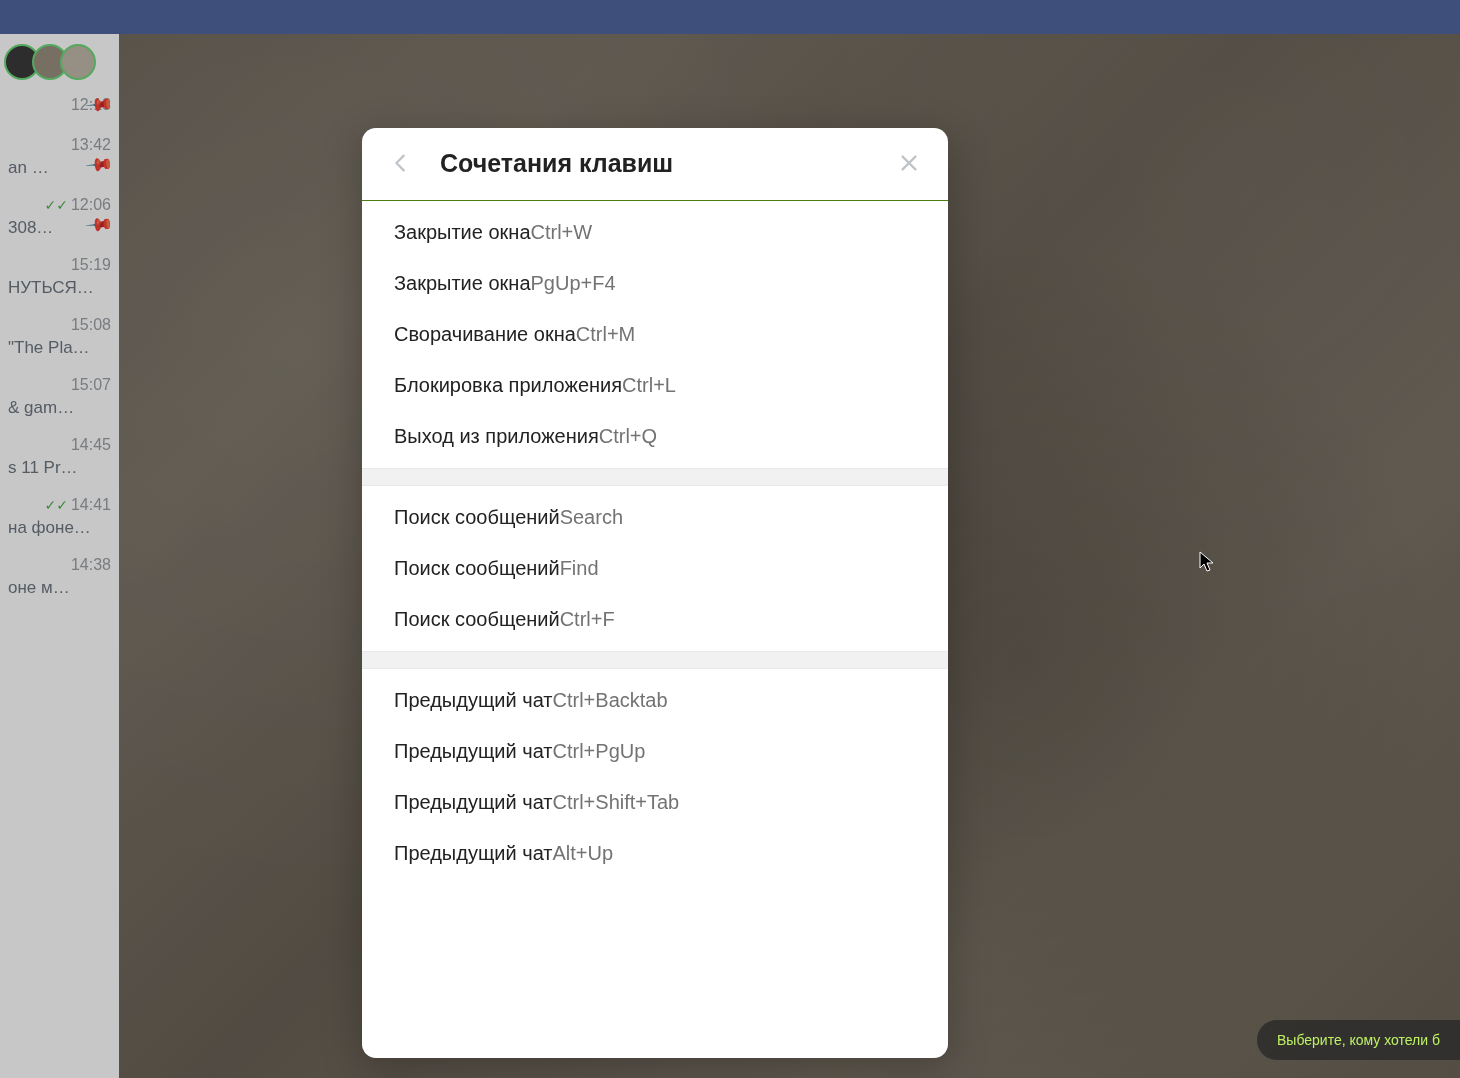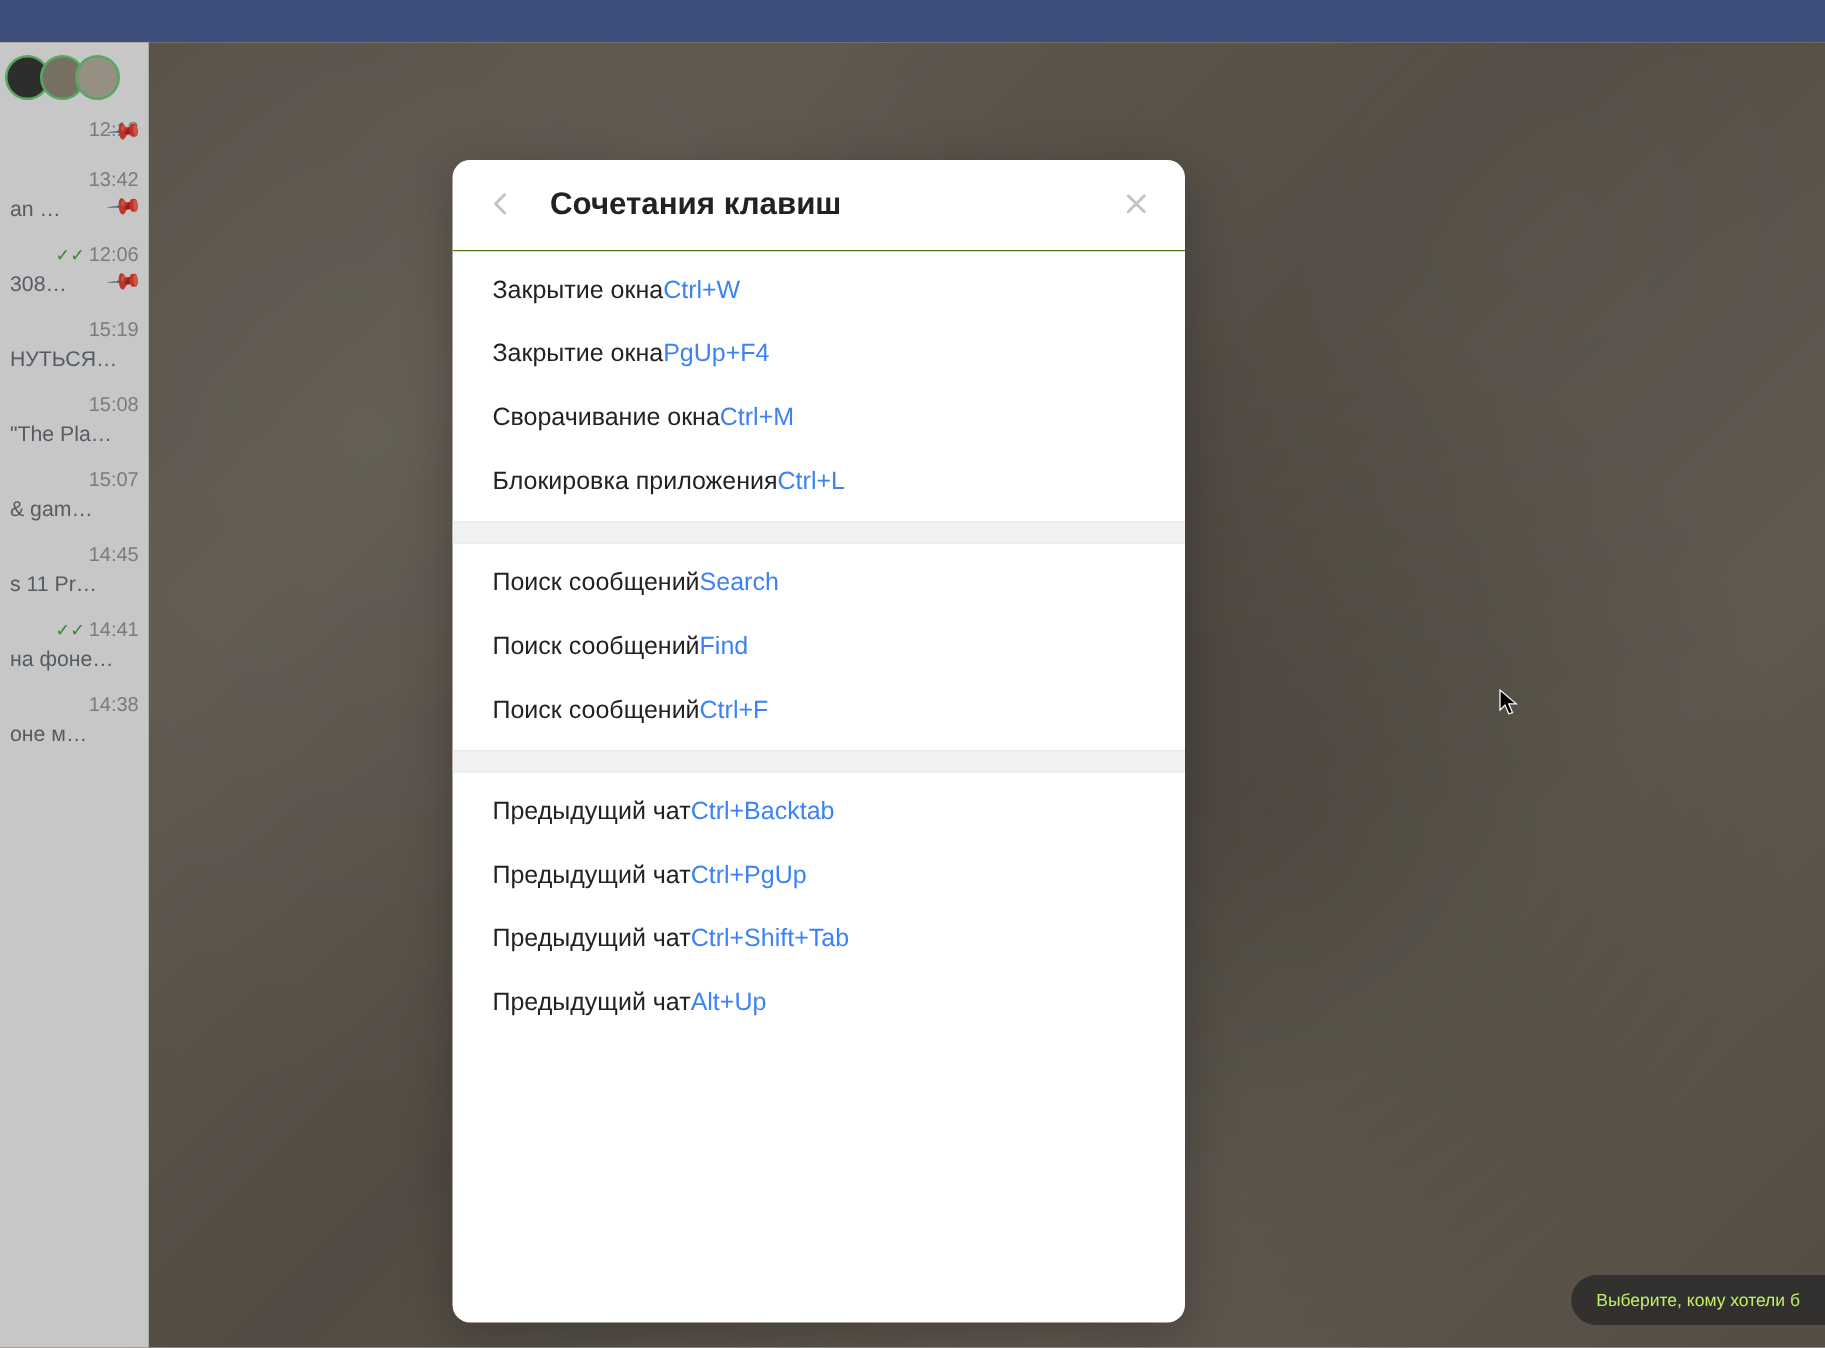--- a/index.html
+++ b/index.html
@@ -50,21 +50,21 @@
   .back-btn svg, .close-btn svg { width: 22px; height: 22px; }
   .dialog-title { flex: 1; padding-left: 24px; font-size: 25px; font-weight: 600; color: #222; }
   .dialog-body { flex: 1; overflow: hidden; }
   .section { padding: 6px 0; }
   .gap { height: 18px; background: #f1f1f1; border-top: 1px solid #e9e9e9; border-bottom: 1px solid #e9e9e9; }
   .row {
     display: flex; justify-content: flex-start; align-items: center;
     padding: 14px 32px; font-size: 20px;
   }
   .row .label { color: #222; }
-  .row .key { color: #3b82f6; }
+  .row .key { color: #737373; }
   .tooltip {
     position: absolute; right: 0; bottom: 18px; z-index: 6;
     background: rgba(40,40,40,0.78); color: #bef264; font-size: 14px;
     padding: 12px 20px; border-radius: 22px 0 0 22px;
   }
   .cursor {
     position: absolute; left: 1198px; top: 516px; z-index: 7;
     width: 20px; height: 24px; pointer-events: none;
   }
   .cursor svg { width: 20px; height: 24px; }
@@ -152,20 +152,24 @@
             <span class="key">PgUp+F4</span>
           </div>
           <div class="row">
             <span class="label">Сворачивание окна</span>
             <span class="key">Ctrl+M</span>
           </div>
           <div class="row">
             <span class="label">Блокировка приложения</span>
             <span class="key">Ctrl+L</span>
           </div>
+          <div class="row">
+            <span class="label">Выход из приложения</span>
+            <span class="key">Ctrl+Q</span>
+          </div>
         </div>
         <div class="gap"></div>
         <div class="section">
           <div class="row">
             <span class="label">Поиск сообщений</span>
             <span class="key">Search</span>
           </div>
           <div class="row">
             <span class="label">Поиск сообщений</span>
             <span class="key">Find</span>

